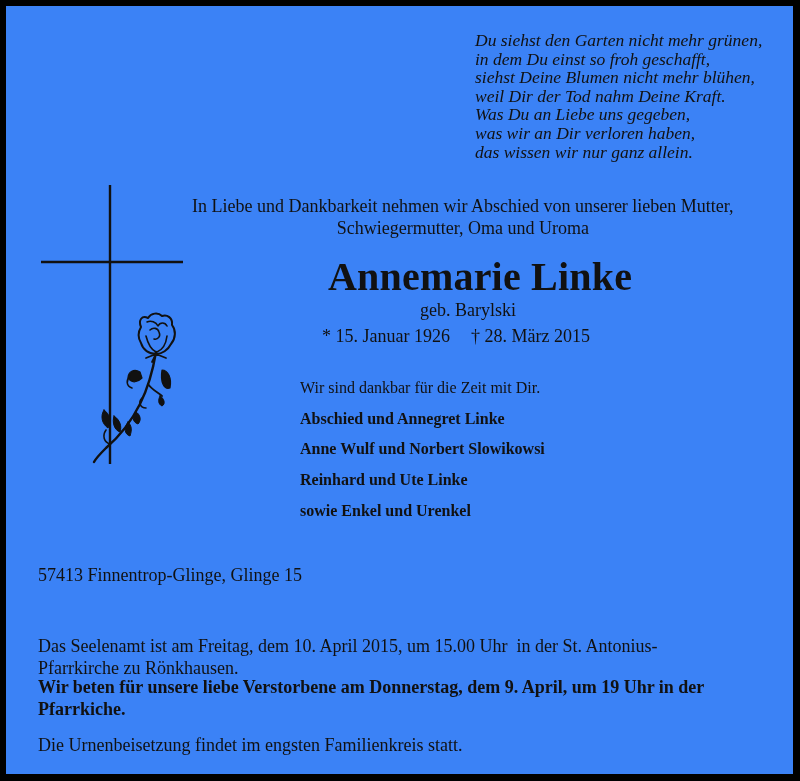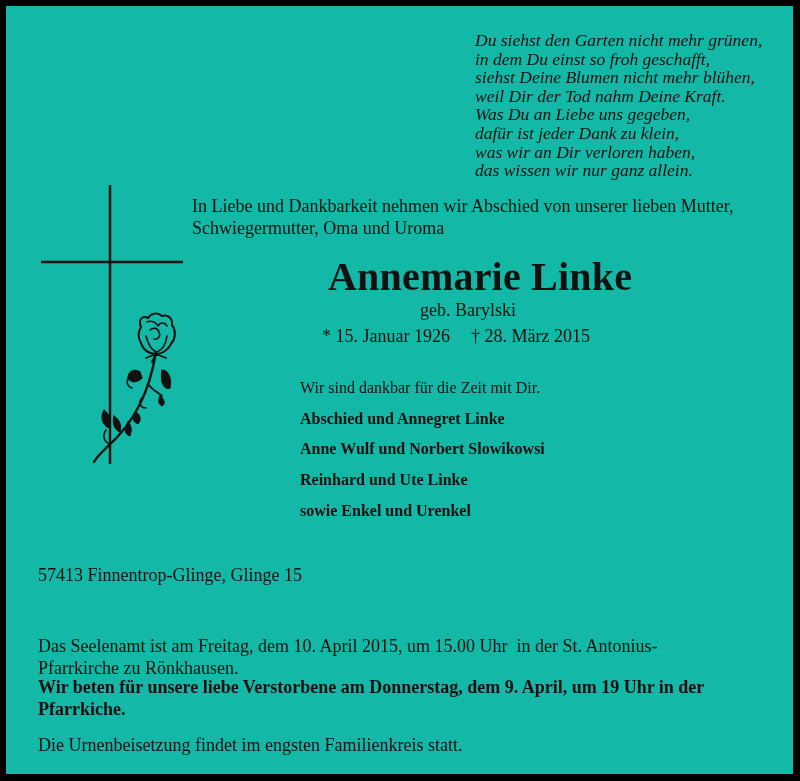--- a/index.html
+++ b/index.html
@@ -10,21 +10,21 @@
     body {
       width: 800px;
       height: 781px;
       overflow: hidden;
     }
     .notice {
       position: relative;
       box-sizing: border-box;
       width: 800px;
       height: 781px;
-      background: #14b8a6;
+      background: #3b82f6;
       border-style: solid;
       border-color: #000000;
       border-width: 6px 7px 7px 6px;
       font-family: "Liberation Serif", "DejaVu Serif", serif;
       color: #111111;
     }
     .abs { position: absolute; white-space: nowrap; }
 
     
     .poem {
@@ -36,21 +36,21 @@
     }
     .poem-line { display: block; }
 
     
     .intro {
       left: 186px;
       top: 190px;
       font-size: 18px;
       line-height: 21.5px;
     }
-    .intro-line { display: block; }
+    .intro-line { display: block; text-align: center; }
 
     
     .name {
       left: 322px;
       top: 248px;
       font-size: 40px;
       font-weight: bold;
       line-height: 46px;
       letter-spacing: 0.2px;
     }
@@ -140,21 +140,20 @@
       <path d="M106 430 C102 436 104 442 110 444" stroke-width="1.6"></path>
     </g>
   </svg>
 
   <div class="abs poem">
     <span class="poem-line">Du siehst den Garten nicht mehr grünen,</span>
     <span class="poem-line">in dem Du einst so froh geschafft,</span>
     <span class="poem-line">siehst Deine Blumen nicht mehr blühen,</span>
     <span class="poem-line">weil Dir der Tod nahm Deine Kraft.</span>
     <span class="poem-line">Was Du an Liebe uns gegeben,</span>
-    <span class="poem-line">dafür ist jeder Dank zu klein,</span>
     <span class="poem-line">was wir an Dir verloren haben,</span>
     <span class="poem-line">das wissen wir nur ganz allein.</span>
   </div>
 
   <div class="abs intro">
     <span class="intro-line">In Liebe und Dankbarkeit nehmen wir Abschied von unserer lieben Mutter,</span>
     <span class="intro-line">Schwiegermutter, Oma und Uroma</span>
   </div>
 
   <div class="abs name">Annemarie Linke</div>

